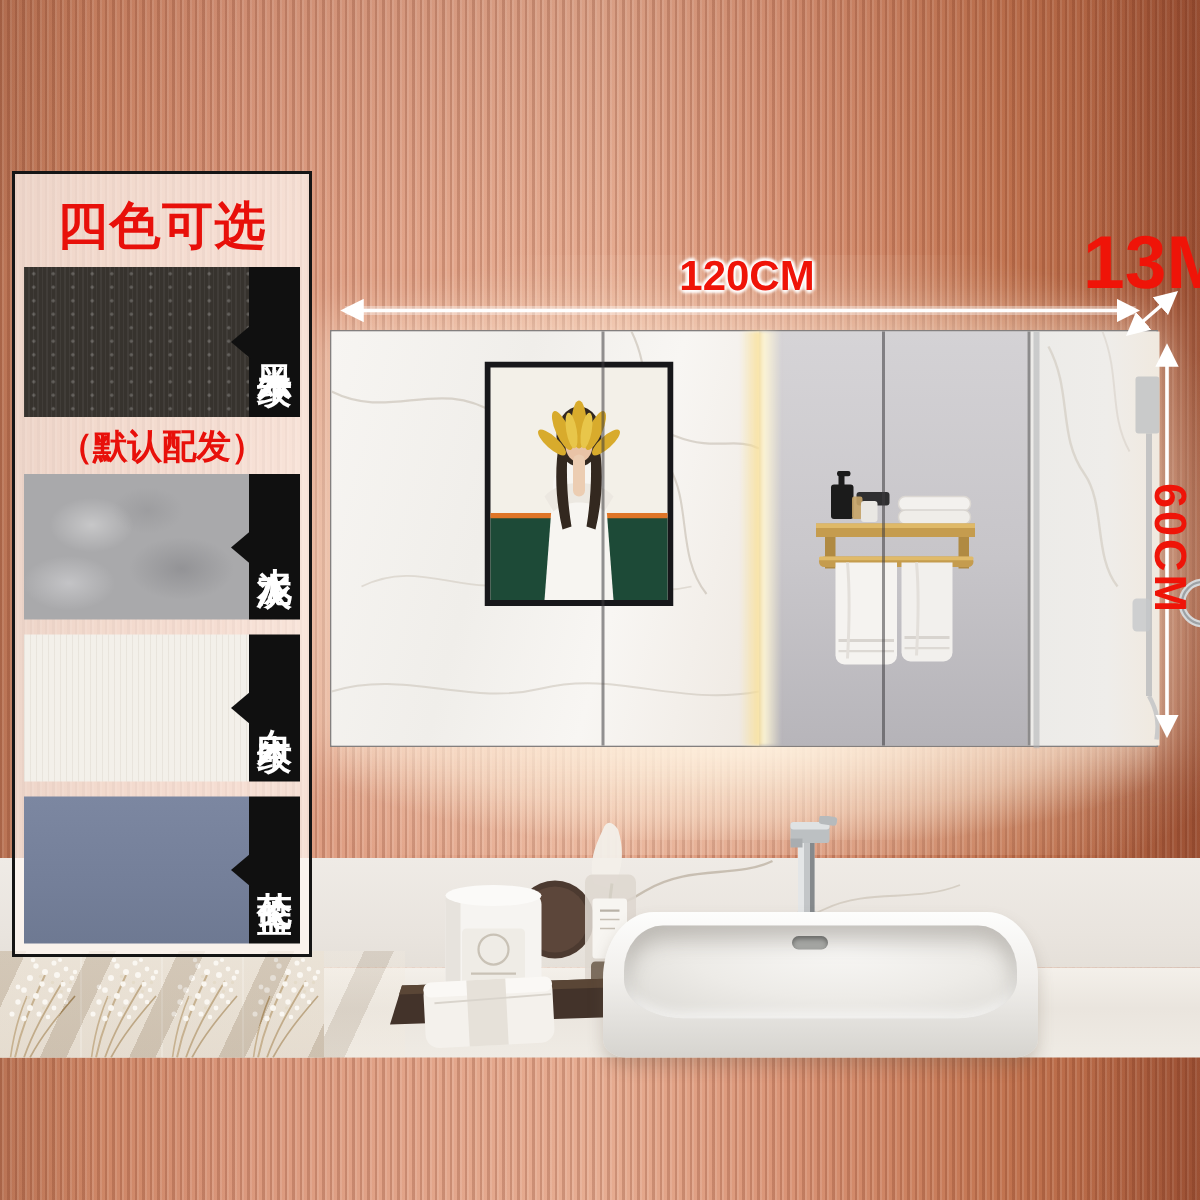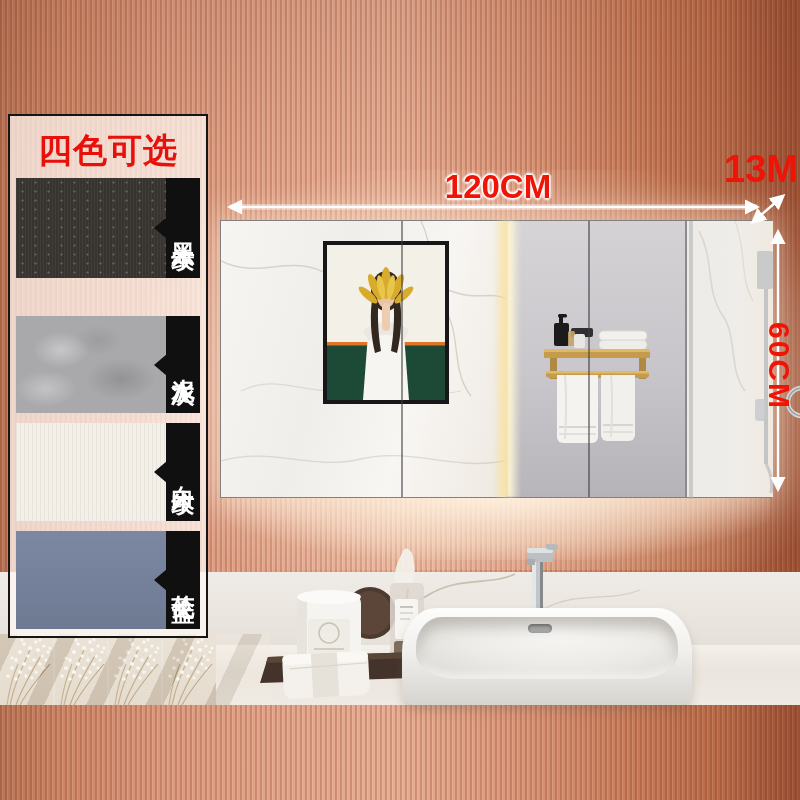--- a/index.html
+++ b/index.html
@@ -67,23 +67,23 @@
       radial-gradient(ellipse 50px 30px at 70% 65%,rgba(120,120,124,.45),rgba(0,0,0,0) 70%),
       radial-gradient(ellipse 34px 22px at 55% 25%,rgba(140,140,143,.4),rgba(0,0,0,0) 70%),
       radial-gradient(ellipse 44px 26px at 20% 75%,rgba(235,235,238,.4),rgba(0,0,0,0) 70%);}
   .tx-whitewood{background-color:#f3f0ea;
     background-image:repeating-linear-gradient(90deg,rgba(180,168,150,.16) 0 1px,rgba(0,0,0,0) 1px 4px);}
   .tx-blue{background:linear-gradient(180deg,#7c87a1 0%,#747f99 60%,#6e7992 100%);}
   .note{position:absolute;left:0;width:100%;text-align:center;color:#e8100a;
     font-size:23px;font-weight:700;}
   
   .dim-label{position:absolute;color:#ef1408;font-weight:800;line-height:1;}
-  .lab-120{left:428px;top:170px;width:140px;text-align:center;font-size:33px;
+  .lab-120{left:428px;top:170px;width:140px;text-align:center;font-size:28px;
     text-shadow:-2px 0 2px #fff,2px 0 2px #fff,0 -2px 2px #fff,0 2px 2px #fff;}
-  .lab-13{left:722px;top:150px;width:78px;text-align:center;font-size:38px;}
+  .lab-13{left:722px;top:150px;width:78px;text-align:center;font-size:50px;}
   .lab-60{left:764px;top:322px;height:160px;font-size:30px;writing-mode:vertical-rl;letter-spacing:2px;}
   .dims-svg{position:absolute;inset:0;pointer-events:none;}
   
   .flower-strip{position:absolute;left:0;top:634px;width:216px;height:71px;
     background:linear-gradient(180deg,#e6ddd0,#ded4c6);}
   .flower-strip .shade{position:absolute;inset:0;
     background:repeating-linear-gradient(115deg,rgba(146,124,96,.22) 0 16px,rgba(246,240,230,.30) 16px 54px);}
   .tray-scene{position:absolute;left:250px;top:545px;}
   .faucet{position:absolute;left:518px;top:544px;}
   .sink{position:absolute;left:402px;top:608px;width:290px;height:97px;
@@ -315,20 +315,21 @@
 
   <div class="panel">
     <div class="panel-title">四色可选</div>
 
     <div class="srow" style="top:62px">
       <div class="stx tx-blackwood"></div>
       <div class="slab">
         <span class="vlabel">黑木纹</span>
       </div>
     </div>
+    <div class="note" style="top:166px">（默认配发）</div>
 
     <div class="srow" style="top:200px;height:97px">
       <div class="stx tx-cement"></div>
       <div class="slab">
         <span class="vlabel">水泥灰</span>
       </div>
     </div>
 
     <div class="srow" style="top:307px;height:98px">
       <div class="stx tx-whitewood"></div>

